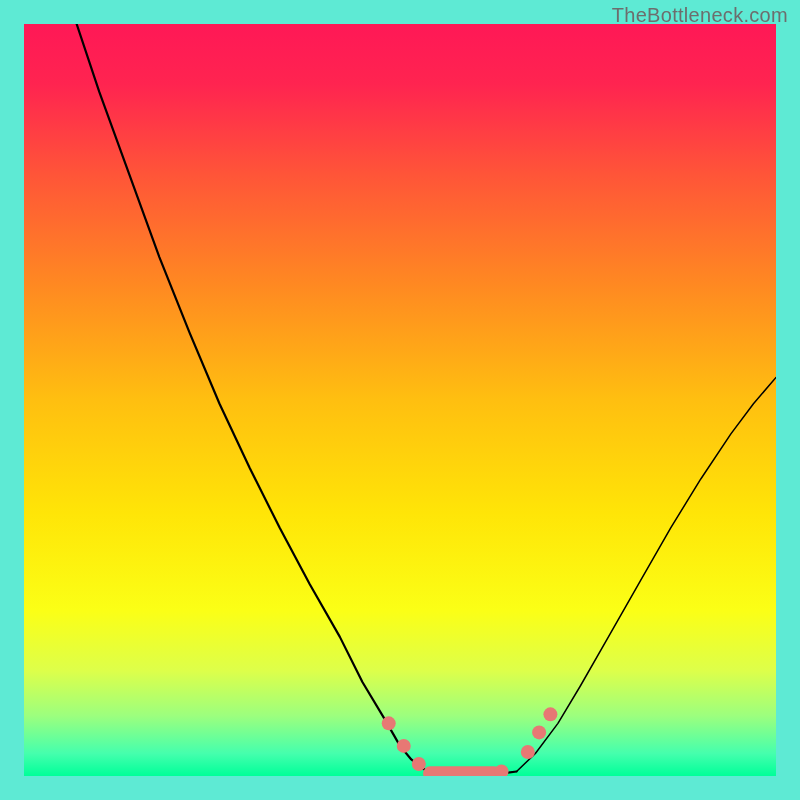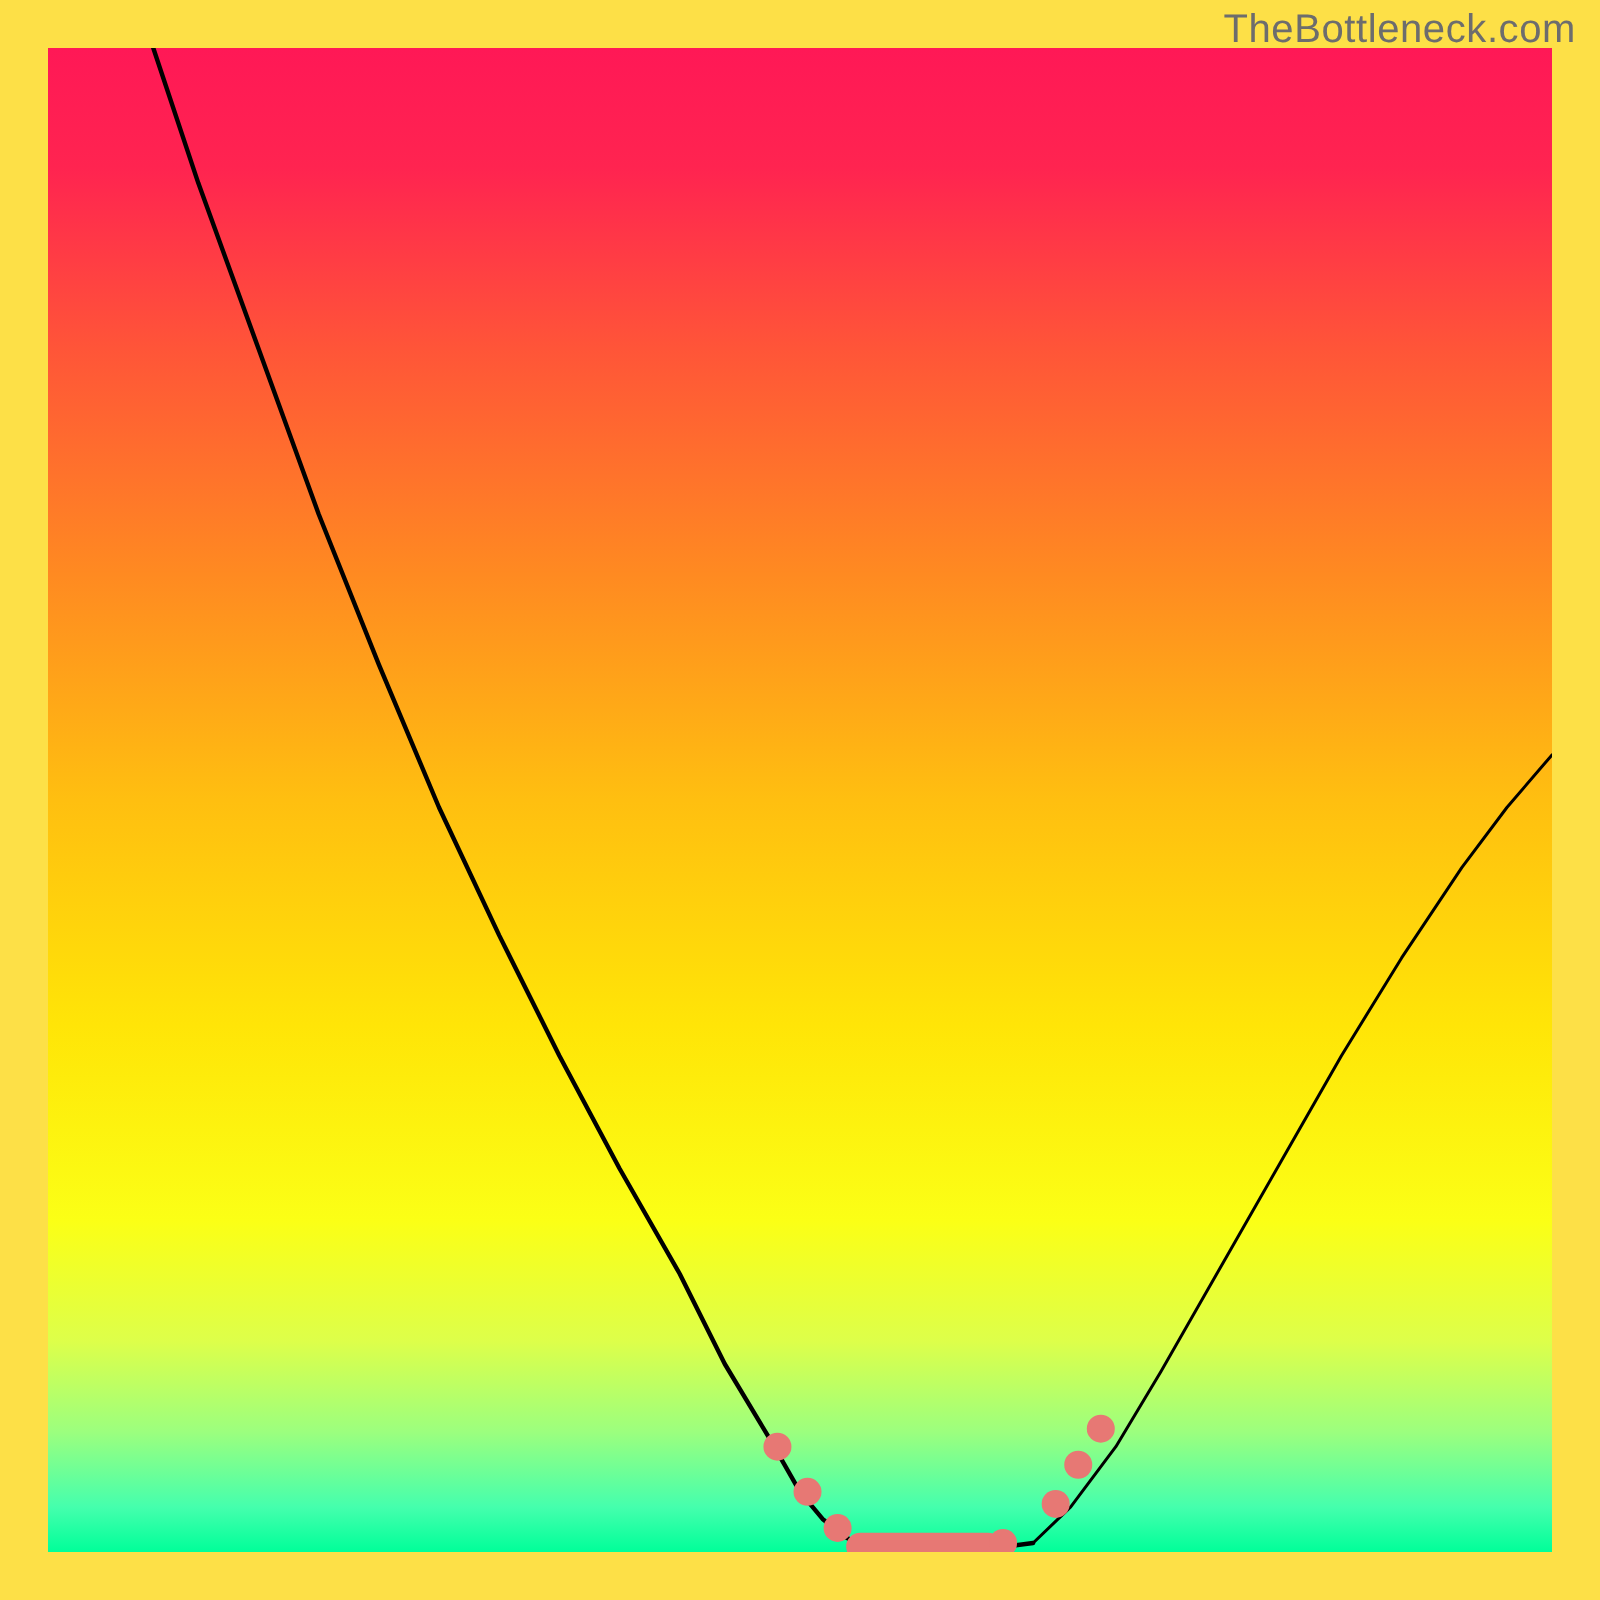--- a/index.html
+++ b/index.html
@@ -7,21 +7,21 @@
     padding: 0;
     width: 800px;
     height: 800px;
     background: #000;
     overflow: hidden;
     font-family: Arial, Helvetica, sans-serif;
   }
   .frame {
     position: absolute;
     inset: 0;
-    background: #fde047;
+    background: #5eead4;
   }
   .plot {
     position: absolute;
     left: 24px;
     top: 24px;
     width: 752px;
     height: 752px;
   }
   .watermark {
     position: absolute;

